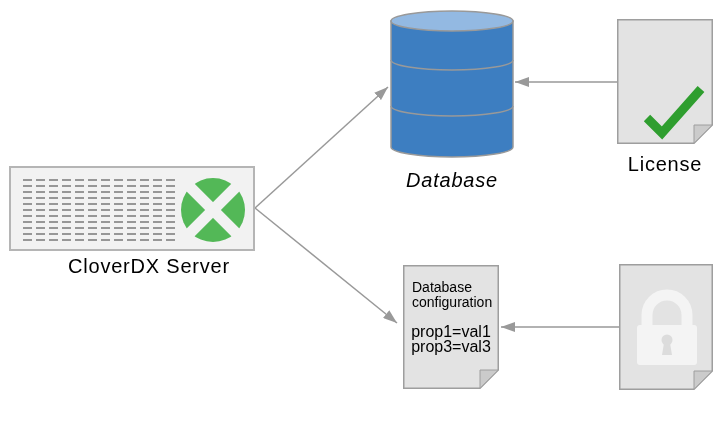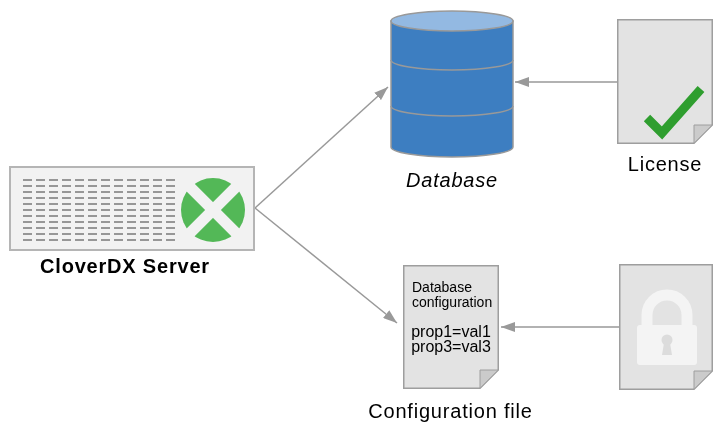--- a/index.html
+++ b/index.html
@@ -27,21 +27,21 @@
   .shape{position:absolute;}
   .db-svg{left:390px;top:9px;width:124px;height:150px;}
   .license-svg{left:617px;top:19px;width:96px;height:125px;}
   .config-svg{left:403px;top:265px;width:96px;height:124px;}
   .enc-svg{left:619px;top:264px;width:94px;height:126px;}
 
   .label{
     position:absolute;text-align:center;color:#000000;
     font-size:20px;letter-spacing:0.8px;white-space:nowrap;
   }
-  .server-label{left:2px;top:255px;width:246px;font-weight:bold;}
+  .server-label{left:26px;top:255px;width:246px;}
   .db-label{left:390px;top:169px;width:124px;font-style:italic;}
   .license-label{left:617px;top:153px;width:96px;}
   .config-label{left:352px;top:400px;width:197px;}
   .enc-label{left:608px;top:400px;width:113px;}
 
   .doc-heading{
     position:absolute;left:412px;top:280px;width:84px;
     font-size:14px;line-height:15px;color:#000000;text-align:left;
   }
   .doc-props{
@@ -101,21 +101,20 @@
 
   <svg class="shape config-svg" viewBox="0 0 96 124">
     <path d="M0.75,0.75 H95.25 V105 L77,123.25 H0.75 Z" fill="#e3e3e3" stroke="#9e9e9e" stroke-width="1.5"></path>
     <path d="M95.25,105 L77,105 L77,123.25 Z" fill="#cbcbcb" stroke="#9e9e9e" stroke-width="1"></path>
   </svg>
   <div class="doc-heading">Database configuration</div>
   <div class="doc-props">
     <div>prop1=val1</div>
     <div>prop3=val3</div>
   </div>
-  <div class="label config-label">Configuration file</div>
 
   <svg class="shape enc-svg" viewBox="0 0 94 126">
     <path d="M0.75,0.75 H93.25 V107 L75,125.25 H0.75 Z" fill="#e3e3e3" stroke="#9e9e9e" stroke-width="1.5"></path>
     <path d="M93.25,107 L75,107 L75,125.25 Z" fill="#cbcbcb" stroke="#9e9e9e" stroke-width="1"></path>
     <g>
       <path d="M28,63 V51 A20,20 0 0 1 68,51 V63" fill="none" stroke="#f4f4f4" stroke-width="11"></path>
       <rect x="18" y="61" width="60" height="40" rx="3" fill="#f4f4f4"></rect>
       <circle cx="48" cy="76" r="5.5" fill="#dcdcdc"></circle>
       <path d="M45,79 L51,79 L53,91 L43,91 Z" fill="#dcdcdc"></path>
     </g>

